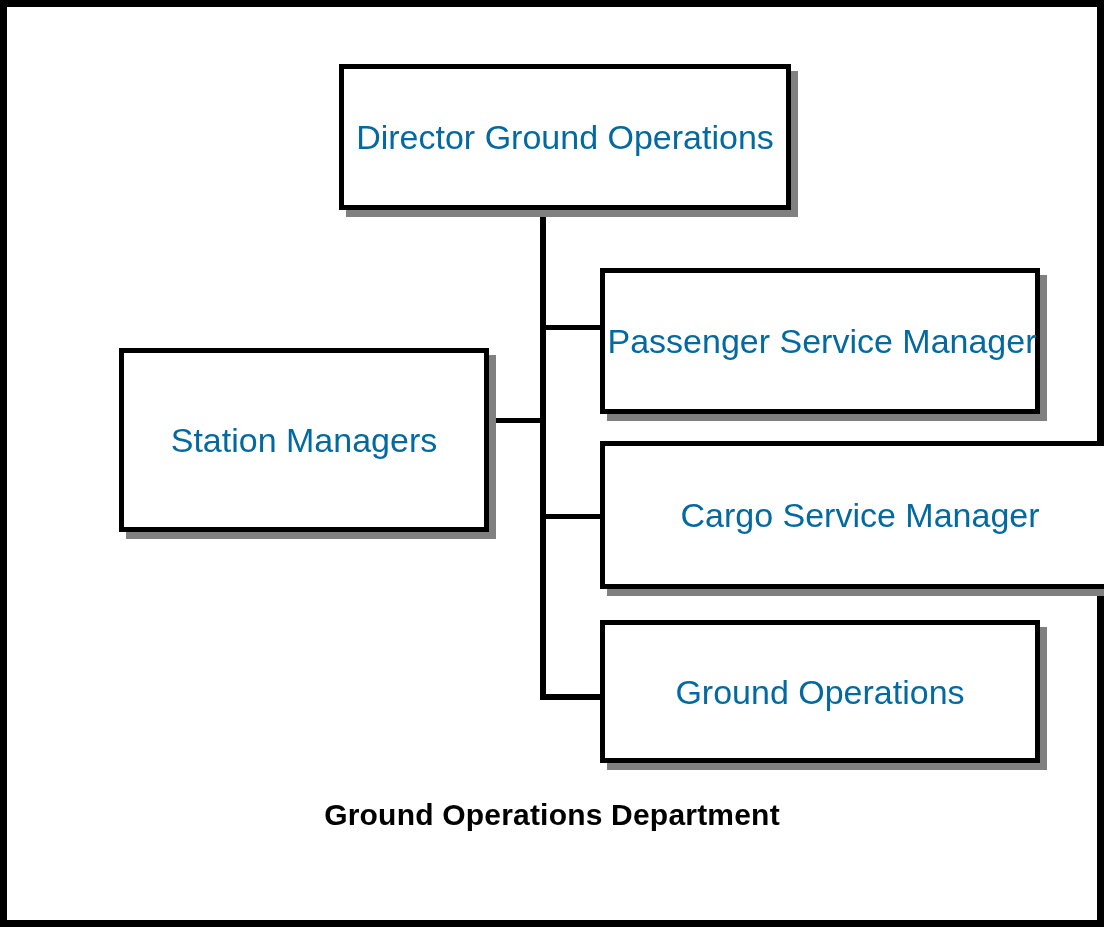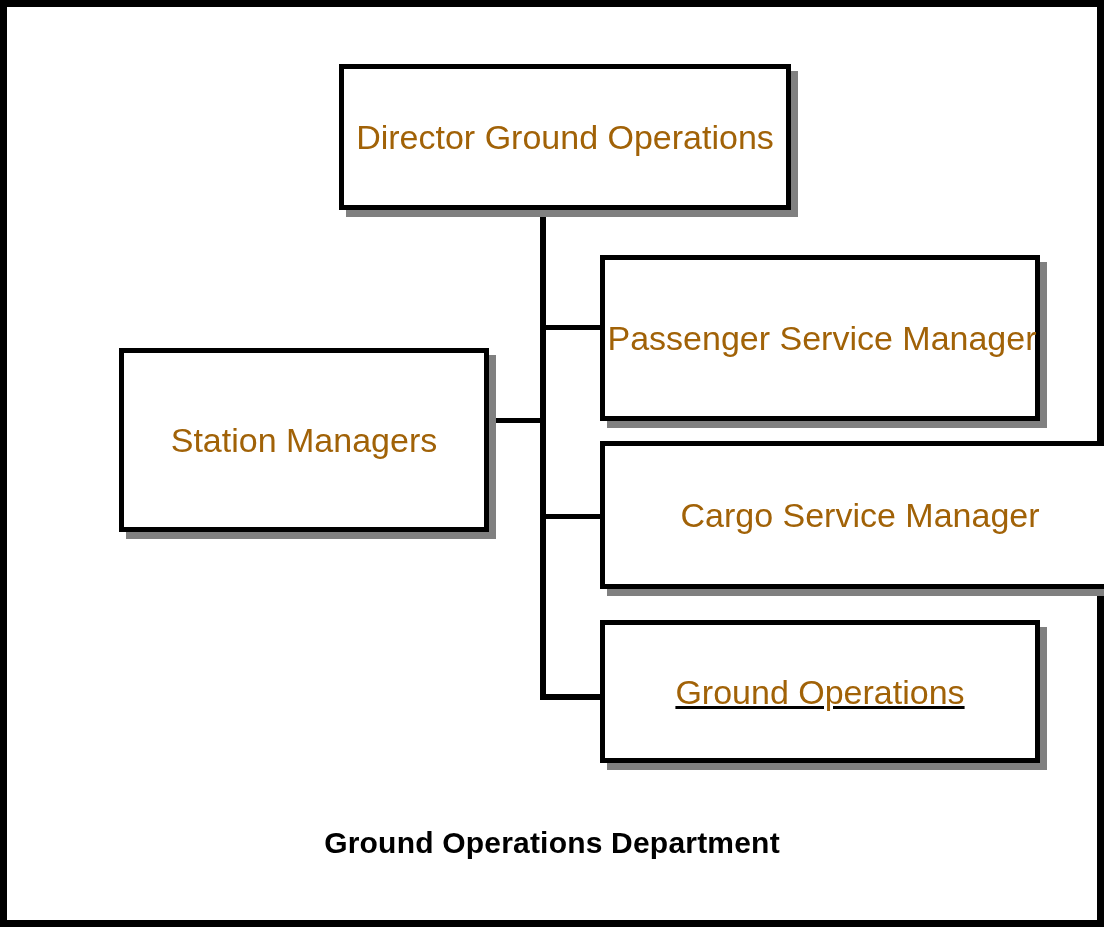--- a/index.html
+++ b/index.html
@@ -33,33 +33,33 @@
     border: 5px solid #000000;
     box-shadow: 7px 7px 0 0 #808080;
     display: flex;
     align-items: center;
     justify-content: center;
     z-index: 3;
   }
   .node-label {
     font-size: 34px;
     line-height: 38px;
-    color: #a16207;
+    color: #0369a1;
     text-align: center;
     white-space: nowrap;
   }
   .node-label.wrap {
     white-space: normal;
   }
   
   #node-director      { left: 339px; top: 64px;  width: 452px; height: 146px; }
   #node-station       { left: 119px; top: 348px; width: 370px; height: 184px; }
-  #node-passenger     { left: 600px; top: 255px; width: 440px; height: 166px; }
+  #node-passenger     { left: 600px; top: 268px; width: 440px; height: 146px; }
   #node-cargo         { left: 600px; top: 441px; width: 520px; height: 148px; }
-  #node-admin         { left: 600px; top: 620px; width: 440px; height: 143px; text-decoration: underline; }
+  #node-admin         { left: 600px; top: 620px; width: 440px; height: 143px; }
 
   
   #node-passenger .node-label { margin-left: 4px; }
 
   
   .line {
     position: absolute;
     background: #000000;
     z-index: 1;
   }
@@ -69,21 +69,21 @@
   #stub-passenger { left: 544px; top: 325px; width: 58px; height: 5px; }
   #stub-cargo     { left: 544px; top: 514px; width: 58px; height: 5px; }
   #stub-admin     { left: 540px; top: 694px; width: 62px; height: 6px; }
   
   #stub-station   { left: 486px; top: 418px; width: 58px; height: 5px; }
 
   
   #caption {
     position: absolute;
     left: 0;
-    top: 826px;
+    top: 798px;
     width: 1104px;
     text-align: center;
     font-size: 30px;
     font-weight: bold;
     color: #000000;
     letter-spacing: 0.2px;
   }
 </style>
 </head>
 <body>

